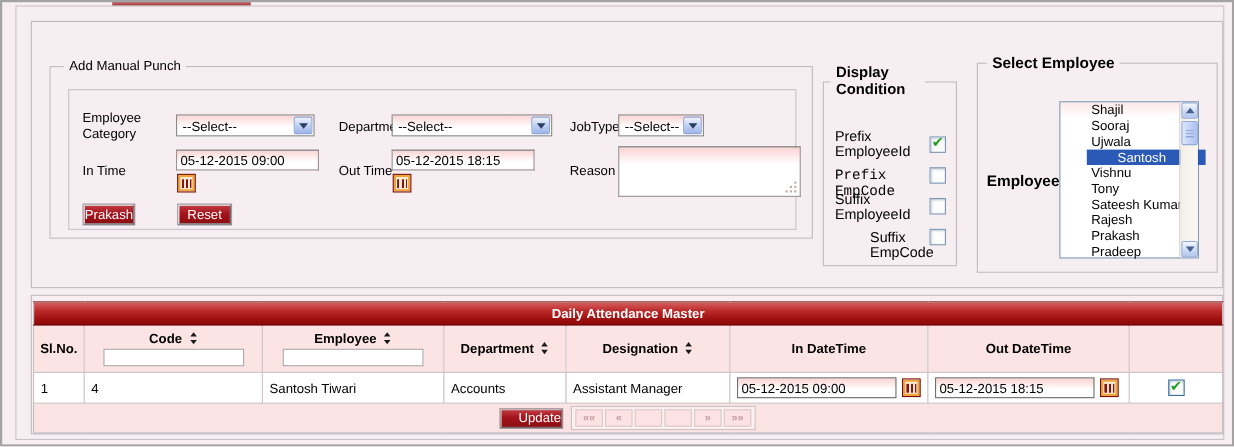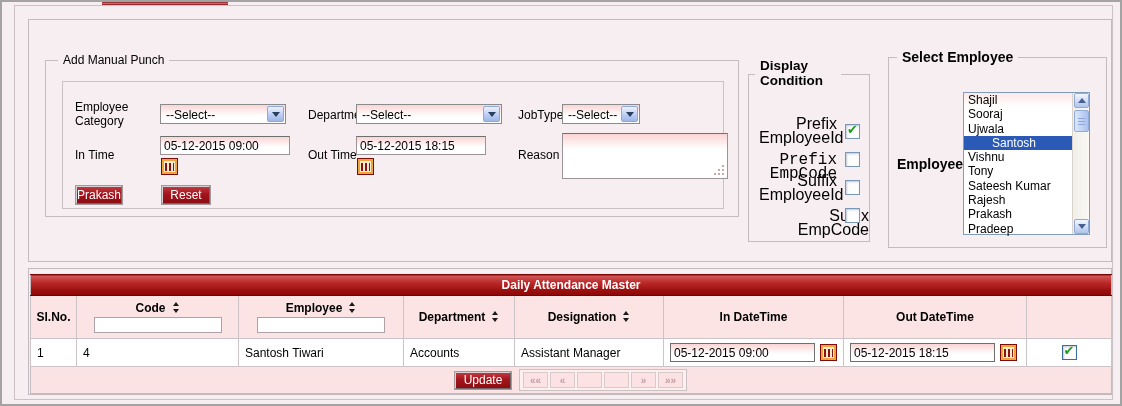--- a/index.html
+++ b/index.html
@@ -51,35 +51,35 @@
     background:repeating-linear-gradient(90deg,#8b1212 0 2px,#f7ead0 2px 4px); }
 
   .btn-red { position:absolute; height:18px; color:#fff; font-size:12px; text-align:center; line-height:16px;
     background:linear-gradient(180deg,#c0393f,#a3141c 45%,#8d0d12);
     border:1px solid; border-color:#d8d0d4 #6f696c #6f696c #d8d0d4;
     box-shadow:0 0 0 1px #a09a9e; cursor:pointer; }
 
   
   .fs-dc { left:719px; top:54px; width:122px; height:168px; }
   .fs-dc .fs-legend { top:-17px; left:6px; width:86px; white-space:normal; line-height:15px; }
-  .dc-lbl { position:absolute; left:10px; font-size:16px; line-height:14px; width:78px;text-align:right; }
+  .dc-lbl { position:absolute; left:10px; font-size:13px; line-height:14px; width:78px; }
   .cb { position:absolute; left:96px; width:15px; height:15px; background:#fdfdfd;
     border:1px solid #7a96b5; box-shadow:inset 1px 1px 2px rgba(120,140,160,.45); }
   .cb .tick { display:none; }
   .cb.checked .tick { display:block; position:absolute; left:1px; top:-3px;
     color:#1f9c1f; font-size:13px; font-weight:bold; }
 
   
   .fs-se { left:859px; top:37px; width:219px; height:191px; }
   .fs-se .fs-legend { top:-9px; left:8px; font-size:14px; }
   .emp-lbl { position:absolute; left:8px; top:98px; font-weight:bold; font-size:14px; }
   .listbox { position:absolute; left:74px; top:34px; width:127px; height:143px; background:#fff;
     border:1px solid #7f9db9; background:linear-gradient(180deg,#fde8e8 0,#fff 14px); }
   .lb-item { position:relative; height:14.3px; line-height:14px; font-size:12px; padding-left:4px;
-    width:108px; white-space:nowrap; overflow:hidden; }
+    width:108px; white-space:nowrap; overflow:hidden;margin-left:24px; }
   .lb-item.sel { background:#2a5ab5; color:#fff;padding-left:28px; }
   .sbar { position:absolute; right:0; top:0; bottom:0; width:17px;
     background:linear-gradient(90deg,#f2efe9,#faf8f4); border-left:1px solid #d8d4cc; }
   .sbtn { position:absolute; left:1px; width:15px; height:15px; border:1px solid #93aad4; border-radius:2px;
     background:linear-gradient(180deg,#f4f8fe,#c4d3f2 70%,#b0c4ec);
     display:flex; align-items:center; justify-content:center; }
   .sbtn.up { top:0; } .sbtn.down { bottom:0; }
   .tri-up { width:0; height:0; border-left:4px solid transparent; border-right:4px solid transparent;
     border-bottom:5px solid #44618f; }
   .tri-down { width:0; height:0; border-left:4px solid transparent; border-right:4px solid transparent;
@@ -111,21 +111,21 @@
   .dt-input { position:relative; width:145px; height:19px; border:1px solid #6f6f6f;
     background:linear-gradient(180deg,#fbd4d4 0%,#ffffff 60%);
     font-family:"Liberation Sans",sans-serif; font-size:12px; padding:0 3px; }
   .cal-inline { position:relative; display:inline-block; }
   td.center { text-align:center; padding-left:0 !important; }
   .cb-wrap { position:relative; width:15px; height:15px; margin:0 auto; }
   .cb-wrap .cb { left:0; top:0; border-color:#3a6f9c; }
 
   .foot-flex { display:flex; align-items:center; justify-content:center; gap:8px; }
   .btn-update { position:relative; width:56px; height:17px; color:#fff; font-size:12px; line-height:15px;
-    text-align:center; background:linear-gradient(180deg,#c0393f,#a3141c 45%,#8d0d12);
+    text-align:right; background:linear-gradient(180deg,#c0393f,#a3141c 45%,#8d0d12);
     border:1px solid; border-color:#d8d0d4 #6f696c #6f696c #d8d0d4; box-shadow:0 0 0 1px #a09a9e; cursor:pointer; }
   .pager { display:flex; gap:2px; border:1px solid #cbc1c5; background:#fdf0f0; padding:2px 3px; }
   .pg-btn { width:25px; height:16px; border:1px solid #d9c9cb; background:#fce2e2; color:#c49ba0;
     font-size:10px; text-align:center; line-height:15px; font-weight:bold; }
 </style>
 </head>
 <body>
 
 <div class="page">
   <div class="top-strip"></div>

